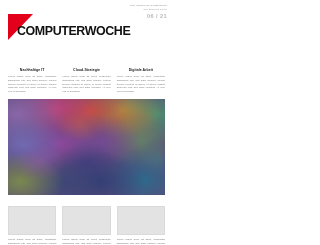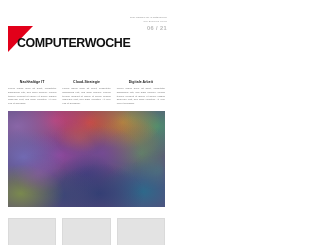--- a/index.html
+++ b/index.html
@@ -21,21 +21,20 @@
     position: relative;
     background: #ffffff;
     box-sizing: border-box;
   }
 
   
   .header {
     position: relative;
     height: 44px;
     padding: 8px;
-    margin-top: 12px;
   }
 
   .masthead {
     position: absolute;
     left: 8px;
     top: 13px;
     display: flex;
     align-items: flex-end;
     height: 27px;
   }

